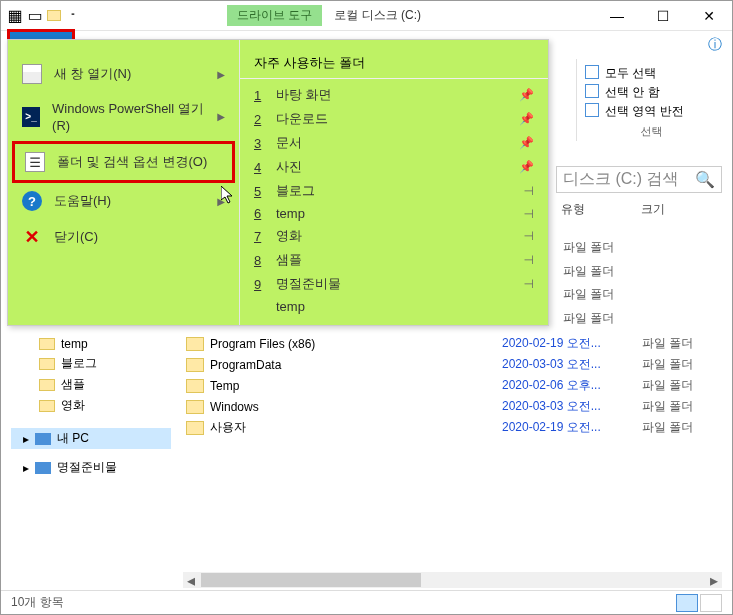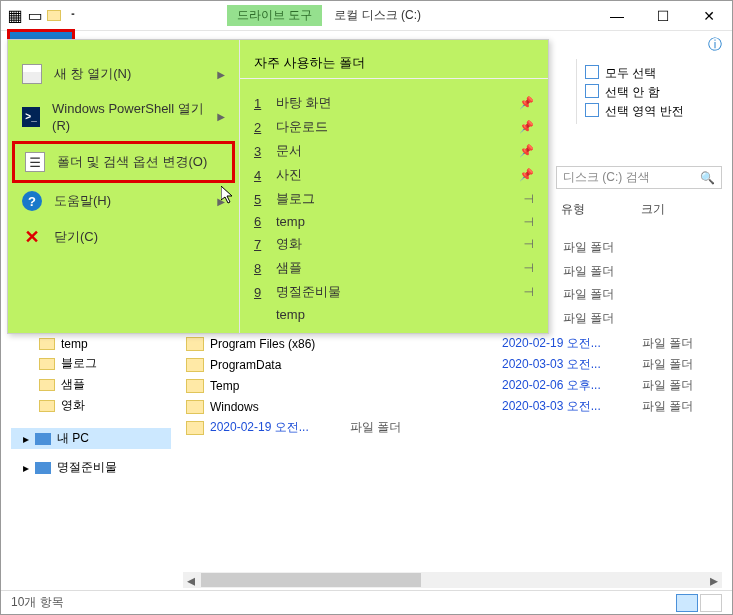--- a/index.html
+++ b/index.html
@@ -33,27 +33,27 @@
 .fm-left .ico { width: 20px; height: 20px; display: inline-flex; align-items: center; justify-content: center; }
 .fm-left .arrow { margin-left: auto; color: #666; font-size: 10px; }
 .ico-window { border: 1px solid #999; background: linear-gradient(#fff 40%, #eee 40%); }
 .ico-ps { background: #012456; color: #fff; font-size: 10px; font-weight: bold; }
 .ico-opts { border: 1px solid #999; background: #fff; }
 .ico-help { width: 20px; height: 20px; border-radius: 50%; background: #1979ca; color: #fff; font-weight: bold; display: flex; align-items: center; justify-content: center; }
 .ico-close { color: #d00; font-size: 18px; font-weight: bold; }
 .cursor { position: absolute; left: 213px; top: 146px; }
 
 .fm-right { flex: 1; padding: 8px 0; }
-.fm-right .hdr { font-size: 13px; padding: 6px 14px; border-bottom: 1px solid #eee; margin-bottom: 12px; }
+.fm-right .hdr { font-size: 13px; padding: 6px 14px; border-bottom: 1px solid #eee; margin-bottom: 4px; }
 .fm-right .freq { display: flex; align-items: center; padding: 3px 14px; font-size: 13px; color: #333; }
 .fm-right .num { text-decoration: underline; margin-right: 10px; color: #333; width: 12px; }
 .fm-right .pin { margin-left: auto; color: #666; font-size: 12px; }
 
 
-.search-row { position: absolute; top: 165px; right: 10px; left: 555px; display: flex; align-items: center; border: 1px solid #ccc; padding: 2px 6px; font-size: 12px; color: #888; }
+.search-row { position: absolute; top: 165px; right: 10px; left: 555px; display: flex; align-items: center; border: 1px solid #ccc; padding: 2px 6px; font-size: 16px; color: #888; }
 .search-row .mag { margin-left: auto; }
 
 
 .col-hdrs { position: absolute; top: 200px; right: 10px; left: 560px; display: flex; font-size: 12px; color: #444; }
 
 
 .filelist { position: absolute; top: 332px; left: 185px; right: 10px; font-size: 12px; }
 .filelist .row { display: flex; align-items: center; padding: 2px 0; }
 .filelist .fico { width: 18px; height: 14px; background: #ffe9a6; border: 1px solid #e0c55a; margin-right: 6px; }
 .filelist .name { flex: 1; }
@@ -113,20 +113,21 @@
       <span>모두 선택</span>
     </div>
   <div class="row">
       <span class="chk-icon"></span>
       <span>선택 안 함</span>
     </div>
   <div class="row">
       <span class="chk-icon"></span>
       <span>선택 영역 반전</span>
     </div>
+  <div class="grp">선택</div>
 </div>
 
 <div class="file-menu">
   <div class="fm-left">
     <div class="item">
       <span class="ico ico-window"></span>
       <span>새 창 열기(N)</span>
       <span class="arrow">▶</span>
     </div>
     <div class="item">
@@ -245,20 +246,21 @@
       <span class="type">파일 폴더</span>
     </div>
     <div class="row">
       <span class="fico"></span>
       <span class="name">Windows</span>
       <span class="date">2020-03-03 오전...</span>
       <span class="type">파일 폴더</span>
     </div>
     <div class="row">
       <span class="fico"></span>
+      <span class="name">사용자</span>
       <span class="date">2020-02-19 오전...</span>
       <span class="type">파일 폴더</span>
     </div>
   </div>
 
 <div class="tree">
   <div id="treenodes">
       <div class="node">
         <span class="fico"></span>
         <span>temp</span>

